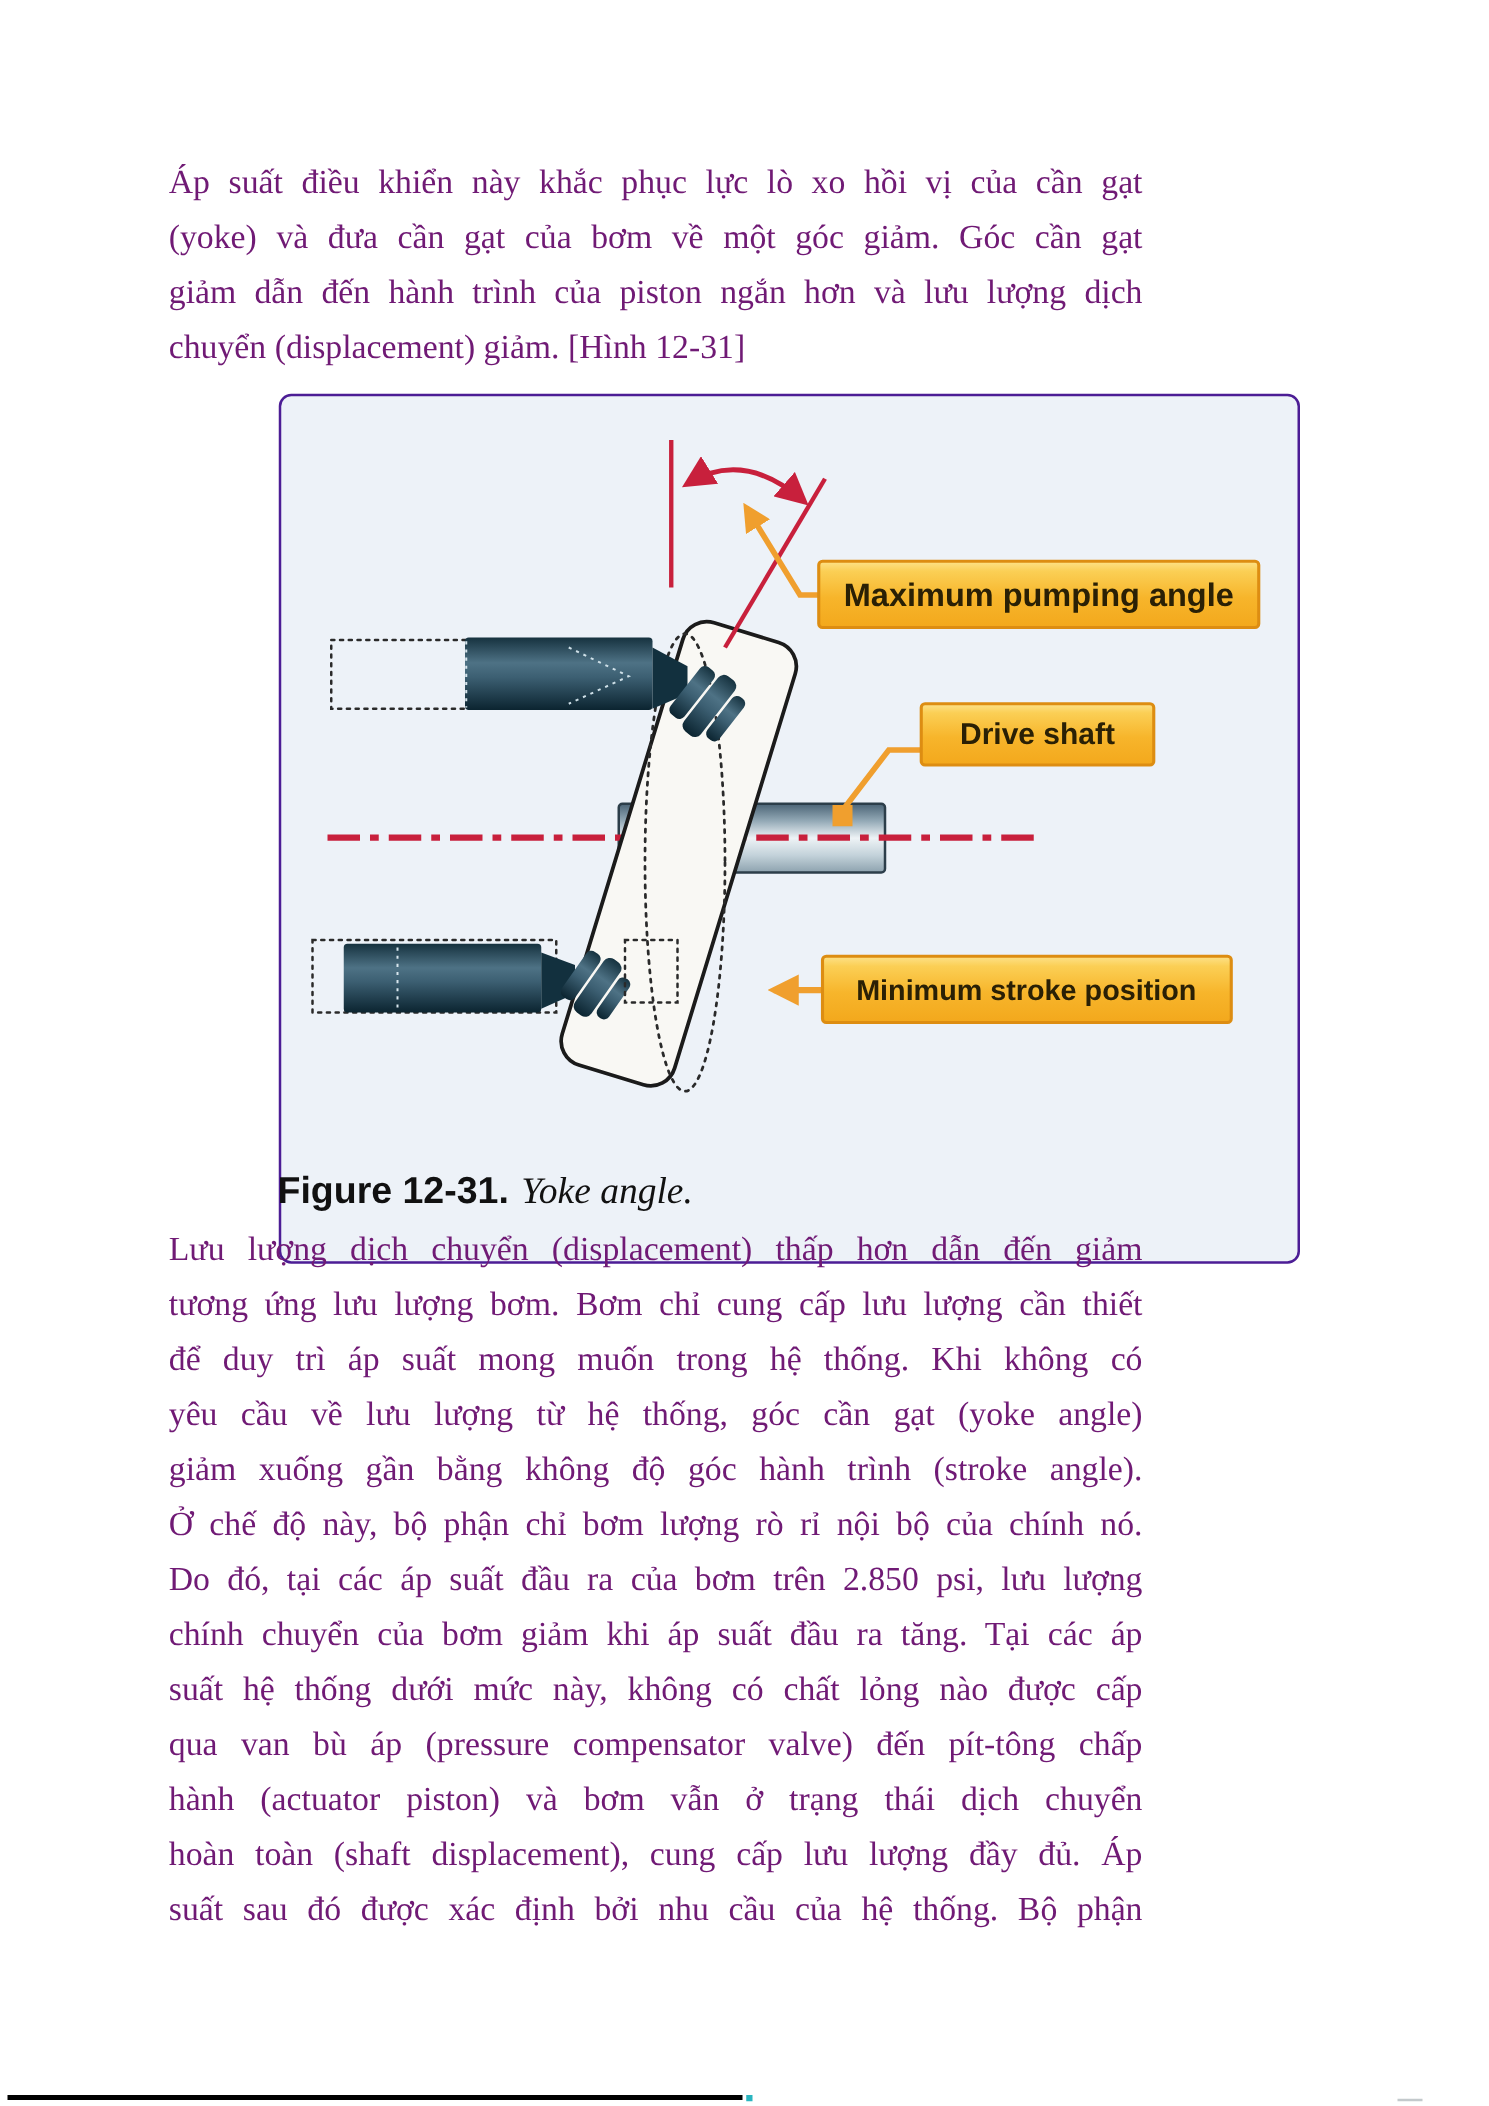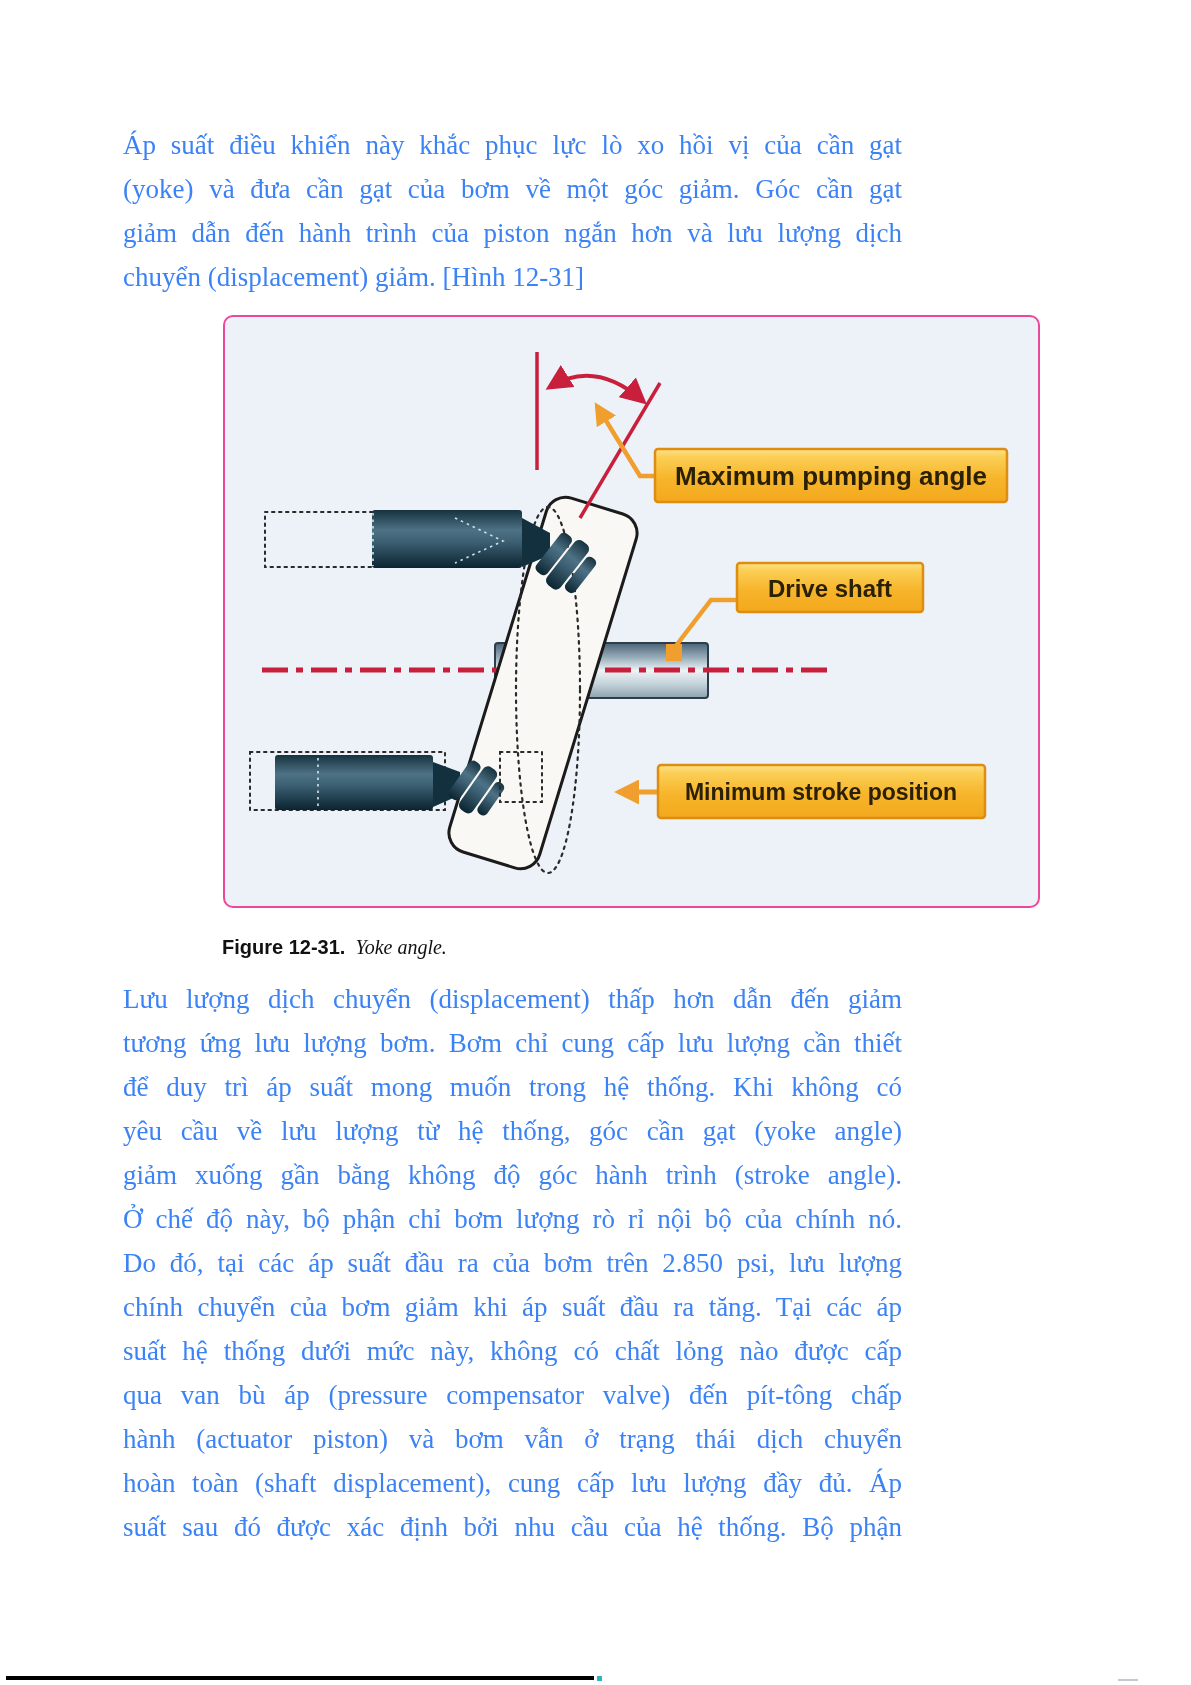--- a/index.html
+++ b/index.html
@@ -1,28 +1,28 @@
 <!DOCTYPE html>
 <html><head>
 <meta charset="utf-8">
 <style>
   html,body { margin:0; padding:0; background:#ffffff; }
   #page {
     position:relative; width:1191px; height:1685px; background:#ffffff;
     overflow:hidden; font-family:"Liberation Serif", serif; color:#000;
   }
-  .para { position:absolute; left:123px; width:779px; font-size:27px; line-height:44px; color:#3b82f6; }
+  .para { position:absolute; left:135px; width:779px; font-size:27px; line-height:44px; color:#701a75; }
   .line { text-align:justify; text-align-last:justify; white-space:normal; }
   #intro .line:last-child { text-align-last:left; }
   #figure-panel {
-    position:absolute; left:223px; top:315px; width:817px; height:593px;
-    background:#edf2f8; border:2px solid #ec4899; border-radius:10px; box-sizing:border-box;
+    position:absolute; left:223px; top:315px; width:817px; height:696px;
+    background:#edf2f8; border:2px solid #4c1d95; border-radius:10px; box-sizing:border-box;
   }
   #figure-panel svg { position:absolute; left:-2px; top:-2px; }
-  #caption { position:absolute; left:222px; top:936px; font-size:20px; white-space:nowrap; }
+  #caption { position:absolute; left:222px; top:936px; font-size:30px; white-space:nowrap; }
   #caption .cap-bold { font-family:"Liberation Sans", sans-serif; font-weight:bold; color:#111; }
   #caption .cap-italic { font-family:"Liberation Serif", serif; font-style:italic; color:#111; margin-left:10px; }
   .svg-label { font-family:"Liberation Sans", sans-serif; font-weight:bold; fill:#2a2005; }
   #bottom-rule { position:absolute; left:6px; top:1676px; width:588px; height:4px; background:#000; }
   #bottom-tick { position:absolute; left:597px; top:1676px; width:5px; height:5px; background:#2ab5c0; }
   #bottom-mark-right { position:absolute; left:1118px; top:1679px; width:20px; height:2px; background:#c3c9cc; }
 </style>
 </head>
 <body>
 

